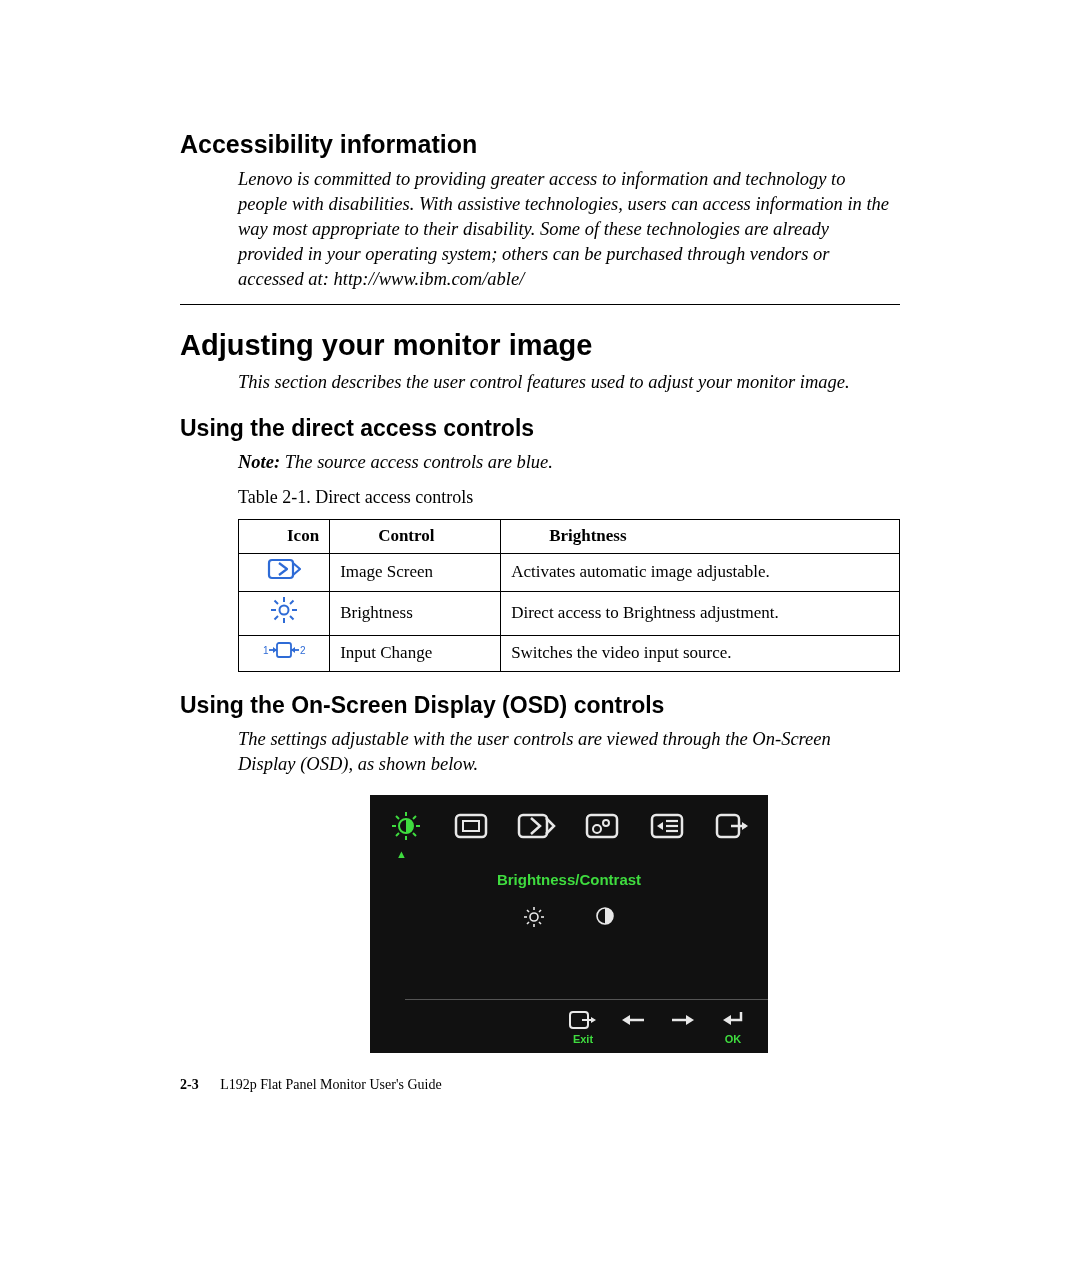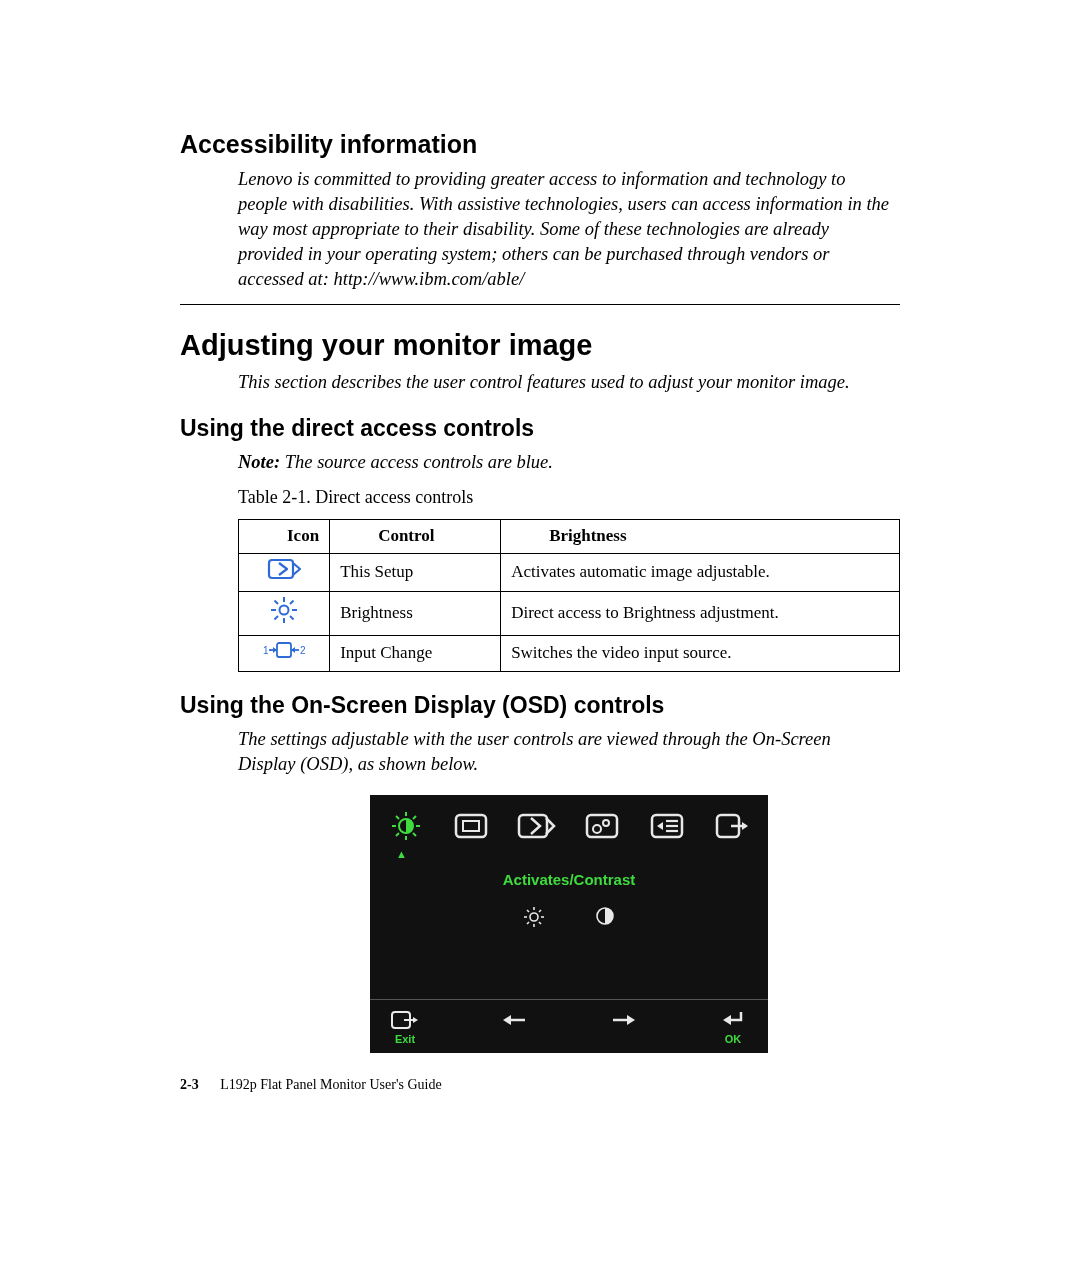--- a/index.html
+++ b/index.html
@@ -113,23 +113,24 @@
   }
   .osd-subicons {
     display: flex;
     justify-content: center;
     gap: 50px;
     padding-bottom: 64px;
   }
   .osd-bottom {
     border-top: 1px solid #555;
     display: flex;
-    justify-content: space-between;
+    justify-content: flex-end;
     align-items: center;
     padding: 10px 10px 6px 10px;
+    margin-left: 35px;
   }
   .osd-bottom .btn {
     display: flex;
     flex-direction: column;
     align-items: center;
     font-size: 11px;
     color: #3fdc3f;
     min-width: 50px;
   }
   .osd-bottom .btn .lbl {
@@ -177,21 +178,21 @@
         <th>Brightness</th>
       </tr>
       <tr>
         <td class="icon-cell">
           <svg width="34" height="24" viewBox="0 0 34 24">
             <rect x="2" y="3" width="24" height="18" rx="3" fill="none" stroke="#2E6BD6" stroke-width="2.2"></rect>
             <path d="M12 6 L20 12 L12 18" fill="none" stroke="#2E6BD6" stroke-width="2.2" stroke-linejoin="round"></path>
             <path d="M26 6 L33 12 L26 18" fill="none" stroke="#2E6BD6" stroke-width="2.2" stroke-linejoin="round"></path>
           </svg>
         </td>
-        <td class="ctrl-cell">This Setup</td>
+        <td class="ctrl-cell">Image Screen</td>
         <td>Activates automatic image adjustable.</td>
       </tr>
       <tr>
         <td class="icon-cell">
           <svg width="30" height="30" viewBox="0 0 30 30">
             <circle cx="15" cy="15" r="4.5" fill="none" stroke="#2E6BD6" stroke-width="2"></circle>
             <g stroke="#2E6BD6" stroke-width="2">
               <line x1="15" y1="2" x2="15" y2="7"></line>
               <line x1="15" y1="23" x2="15" y2="28"></line>
               <line x1="2" y1="15" x2="7" y2="15"></line>
@@ -278,21 +279,21 @@
         </div>
         <div class="tab">
           <svg width="36" height="28" viewBox="0 0 36 28">
               <rect x="3" y="3" width="22" height="22" rx="4" fill="none" stroke="#e8e8e8" stroke-width="2.5"></rect>
               <line x1="17" y1="14" x2="32" y2="14" stroke="#e8e8e8" stroke-width="2.5"></line>
               <polygon points="34,14 28,10 28,18" fill="#e8e8e8"></polygon>
             </svg>
         </div>
       </div>
       <div class="osd-arrow">▲</div>
-      <div class="osd-title">Activates/Contrast</div>
+      <div class="osd-title">Brightness/Contrast</div>
       <div class="osd-subicons">
         <span>
           <svg width="22" height="22" viewBox="0 0 22 22">
               <circle cx="11" cy="11" r="4" fill="none" stroke="#e8e8e8" stroke-width="1.6"></circle>
               <g stroke="#e8e8e8" stroke-width="1.6">
                 <line x1="11" y1="1" x2="11" y2="4"></line>
                 <line x1="11" y1="18" x2="11" y2="21"></line>
                 <line x1="1" y1="11" x2="4" y2="11"></line>
                 <line x1="18" y1="11" x2="21" y2="11"></line>
                 <line x1="4" y1="4" x2="6" y2="6"></line>

